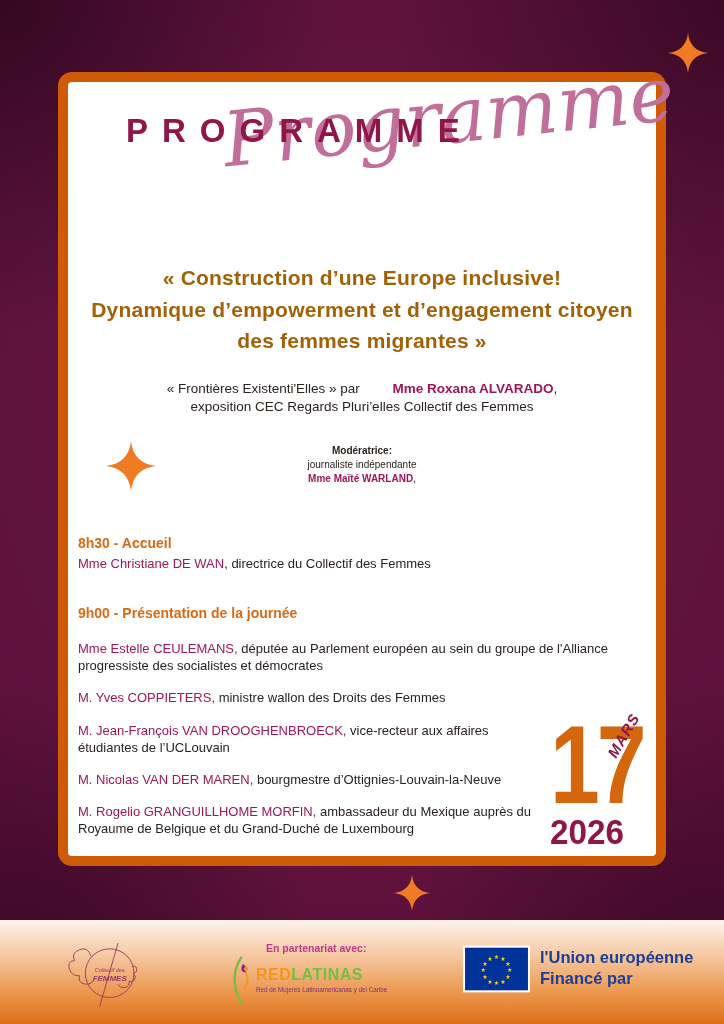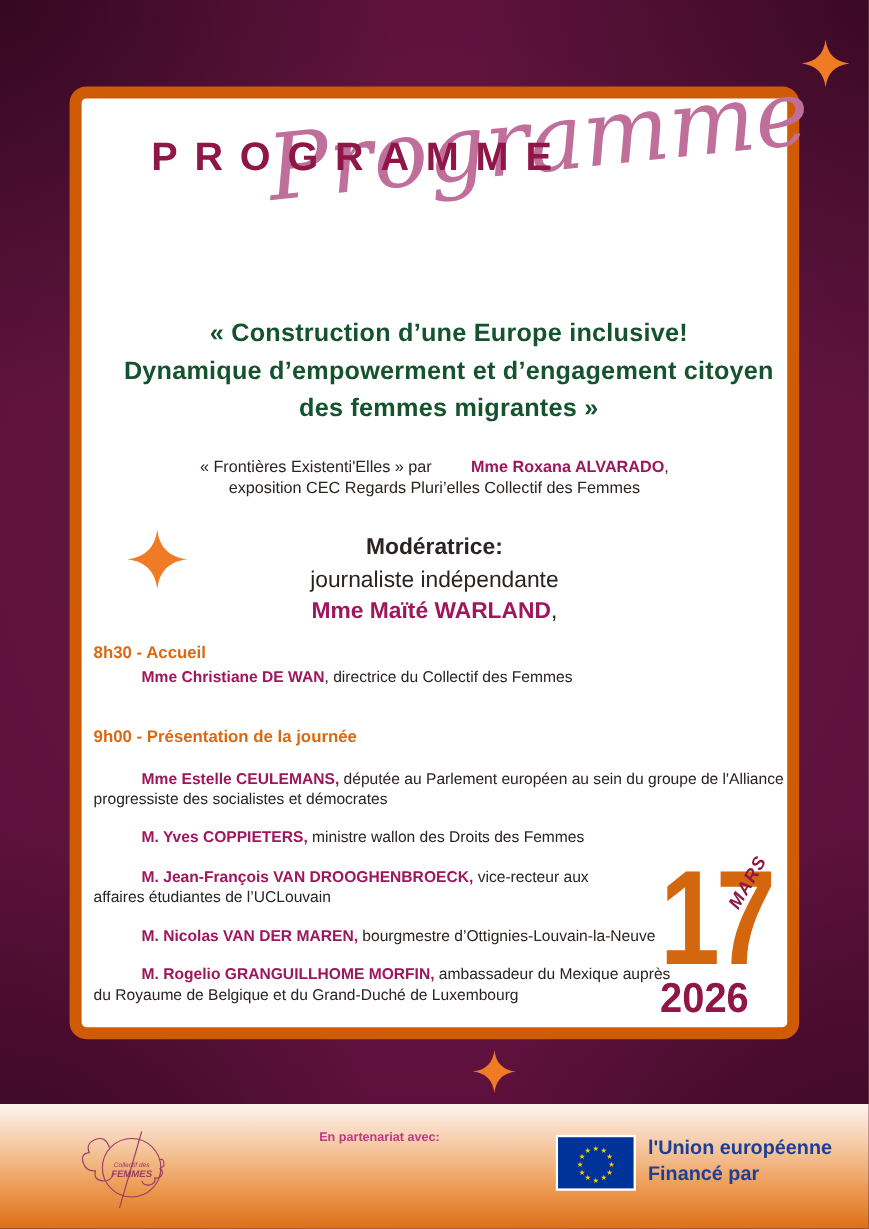--- a/index.html
+++ b/index.html
@@ -23,41 +23,41 @@
     font-size:33px;font-weight:800;letter-spacing:14px;color:#8e1747;
   }
   .title-script{
     position:absolute;left:150px;top:6px;width:440px;
     font-family:"DejaVu Serif",serif;font-style:italic;
     font-size:76px;color:#bf6f99;transform:rotate(-6deg);transform-origin:left top;
     pointer-events:none;line-height:1.4;
   }
   .heading{
     position:absolute;left:0;top:180px;width:100%;text-align:center;
-    color:#14532d;font-size:21px;font-weight:800;line-height:1.5;letter-spacing:0.2px;margin-left:12px;
+    color:#a16207;font-size:21px;font-weight:800;line-height:1.5;letter-spacing:0.2px;
   }
   .exhibition{
     position:absolute;left:0;top:298px;width:100%;text-align:center;
     color:#2b2320;font-size:13.5px;line-height:1.35;
   }
   .exhibition b{color:#9e165c;padding-left:29px;}
   .moderator{
     position:absolute;left:0;top:362px;width:100%;text-align:center;
-    color:#2b2320;font-size:19px;line-height:1.4;
+    color:#2b2320;font-size:10px;line-height:1.4;
   }
   .moderator .lbl{font-weight:800;}
   .moderator .nm{font-weight:800;color:#9e165c;}
   .schedule{
     position:absolute;left:10px;top:452px;width:580px;
     color:#2b2320;font-size:13px;line-height:1.32;
   }
   .sched-title{color:#d96a14;font-weight:800;font-size:14px;margin:0 0 3px 0;}
   .sched-title.second{margin-top:31px;margin-bottom:18px;}
   .entry{margin:0 0 15px 0;}
-  .entry .nm{font-weight:700;color:#9e165c;margin-left:40px;}
+  .entry .nm{font-weight:400;color:#9e165c;}
   .entry.w440{max-width:442px;}
   .entry.w480{max-width:482px;}
   .date-block{position:absolute;left:482px;top:640px;width:116px;}
   .date-day{
     font-size:112px;font-weight:800;color:#d4660e;line-height:0.76;letter-spacing:-4px;
     transform:scaleX(0.8);transform-origin:left top;
   }
   .date-month{
     position:absolute;left:54px;top:30px;
     font-size:15px;font-weight:800;font-style:italic;color:#8e1747;letter-spacing:1px;
@@ -164,20 +164,30 @@
         <path d="M30,24 q-4,-12 -14,-8 q-10,4 -6,13 q-9,1 -6,10 q3,9 12,8 q-2,9 7,10 q8,1 11,-7"></path>
         <path d="M79,36 q6,-2 5,6 l-4,3 q4,2 2,6 q-2,4 -7,3 q1,6 -5,7 q-6,1 -8,-4"></path>
         <path d="M62,8 L40,84"></path>
       </g>
       <text x="52" y="43" font-size="6.5" font-style="italic" fill="#9b3a63" text-anchor="middle">Collectif des</text>
       <text x="52" y="53" font-size="9.5" font-weight="bold" font-style="italic" fill="#9b3a63" text-anchor="middle">FEMMES</text>
     </svg>
 
     <div class="partner">
       <div class="partner-label">En partenariat avec:</div>
+      <div class="rl-row">
+        <svg class="rl-icon" viewBox="0 0 30 60">
+          <path d="M14,2 C3,18 3,42 14,58" fill="none" stroke="#72bf44" stroke-width="3" stroke-linecap="round"></path>
+          <path d="M16,10 q7,3 3,11 q-8,-2 -3,-11 Z" fill="#7b2d8b"></path>
+          <circle cx="20" cy="16" r="2.6" fill="#f7941d"></circle>
+          <path d="M20,21 q5,10 -2,19" fill="none" stroke="#f7941d" stroke-width="2.2" stroke-linecap="round"></path>
+        </svg>
+        <div class="rl-word"><span class="red">RED</span><span class="latinas">LATINAS</span></div>
+        <div class="rl-tagline">Red de Mujeres Latinoamericanas y del Caribe</div>
+      </div>
     </div>
 
     <svg class="eu-flag" viewBox="0 0 66 46">
       <rect x="1" y="1" width="64" height="44" fill="#003399" stroke="#ffffff" stroke-width="2"></rect>
       <g fill="#ffcc00" font-size="6" text-anchor="middle" font-family="DejaVu Sans, sans-serif">
         <text x="33" y="13.2">★</text>
           <text x="39.5" y="14.9">★</text>
           <text x="44.3" y="19.7">★</text>
         <text x="46" y="26.2">★</text>
           <text x="44.3" y="32.7">★</text>

